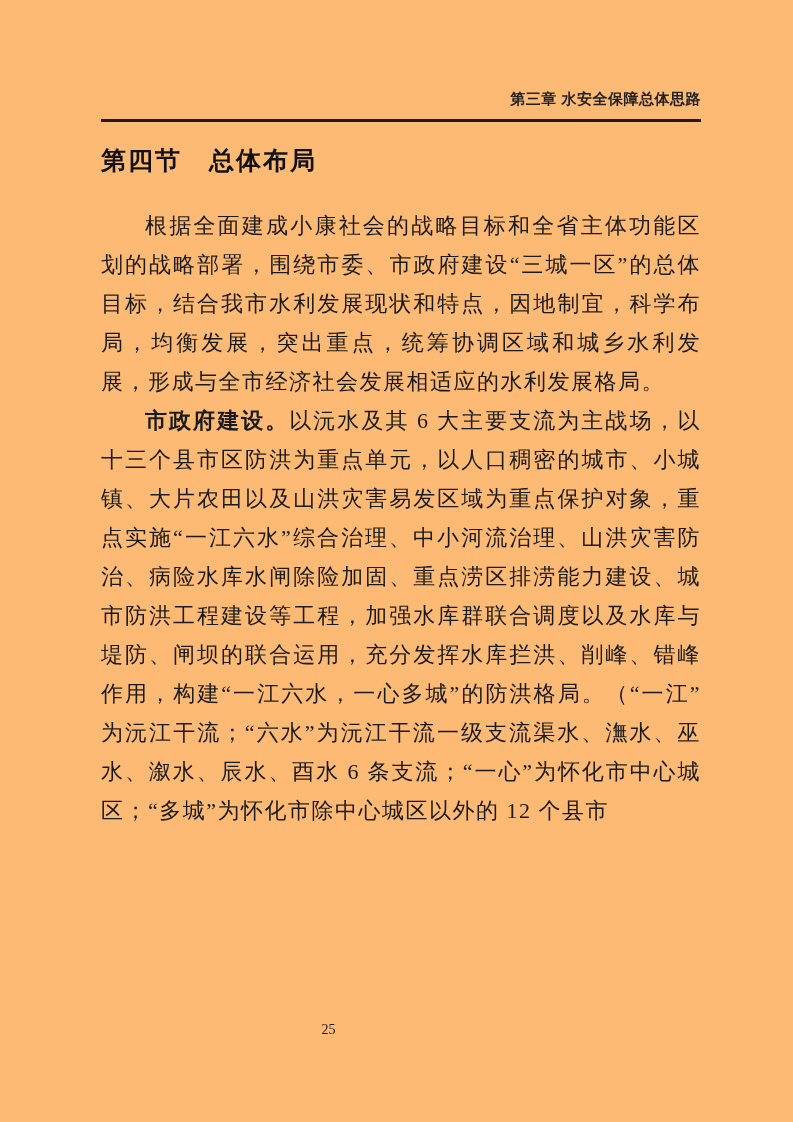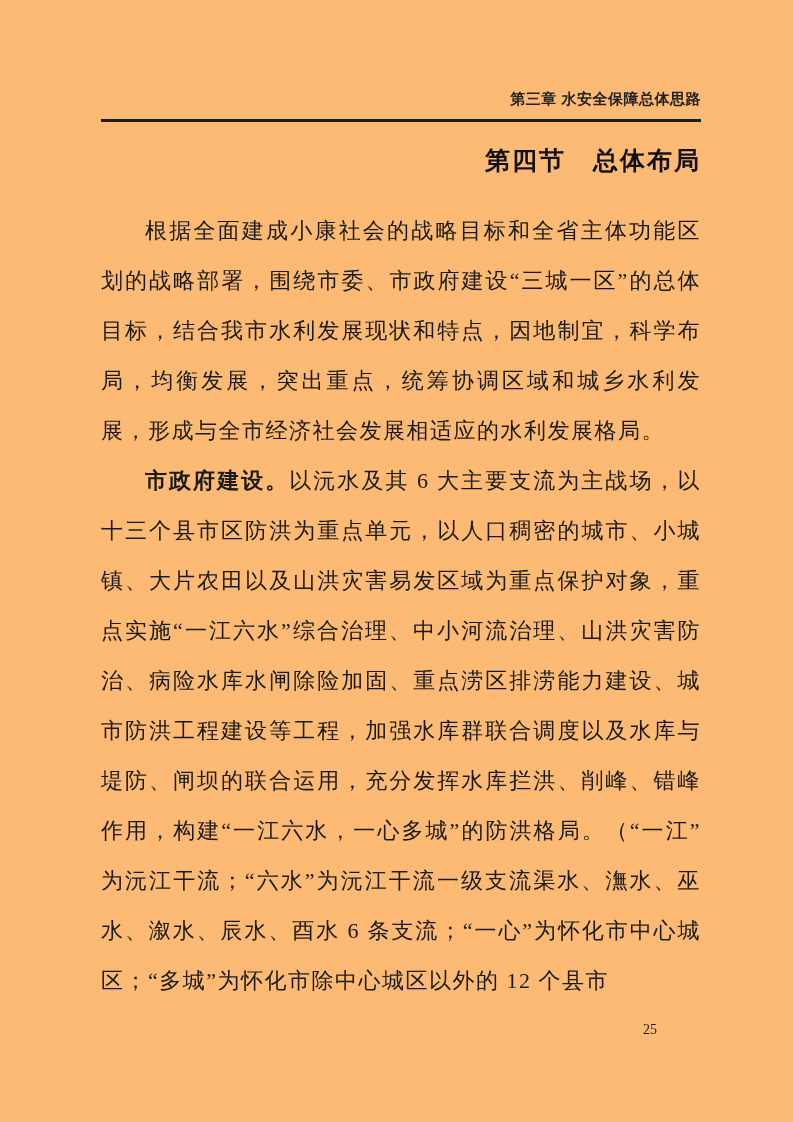--- a/index.html
+++ b/index.html
@@ -35,50 +35,50 @@
     width: 600px;
     height: 3px;
     background: #1c1c1c;
   }
   .section-title {
     position: absolute;
     top: 144px;
     left: 101px;
     width: 600px;
     margin: 0;
-    text-align: right;
+    text-align: left;
     font-size: 25px;
     font-weight: bold;
     letter-spacing: 2px;
     color: #111111;
   }
   .body-text {
     position: absolute;
     top: 206px;
     left: 101px;
     width: 600px;
     font-size: 22px;
-    line-height: 50px;
+    line-height: 39px;
     letter-spacing: 1.5px;
     text-align: justify;
     color: #1a1a1a;
   }
   .body-text p {
     margin: 0;
     text-indent: 2em;
   }
   .body-text .lead {
     font-weight: bold;
   }
   .page-number {
     position: absolute;
     top: 1022px;
     left: 0;
     width: 657px;
-    text-align: right;
+    text-align: center;
     font-size: 14px;
     color: #1a1a1a;
   }
 </style>
 </head>
 <body>
 
 <div class="page">
 
   <div class="running-head">第三章 水安全保障总体思路</div>

